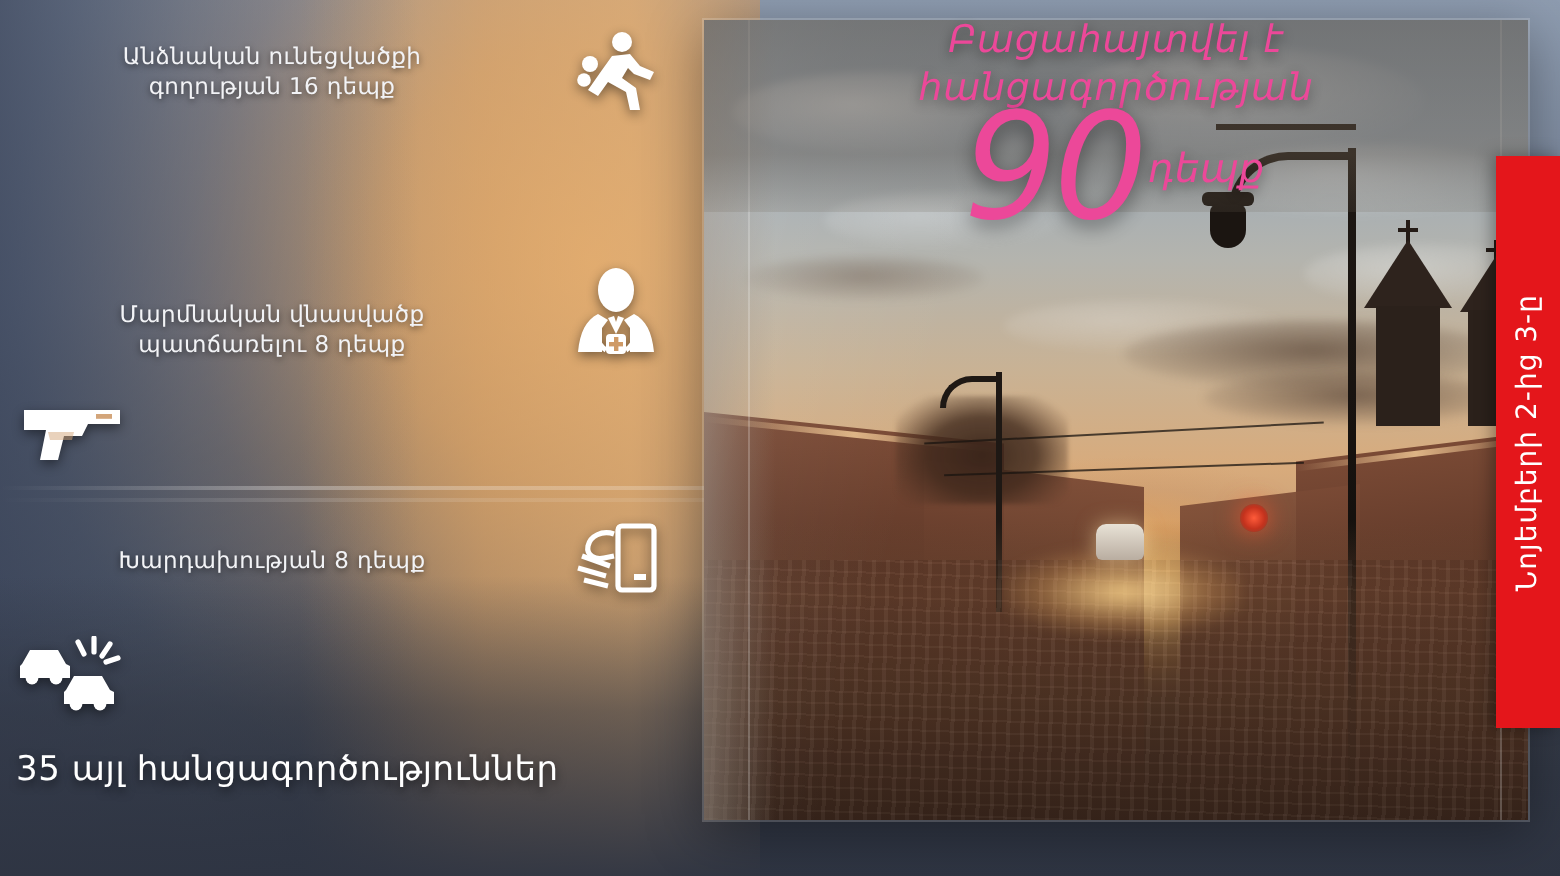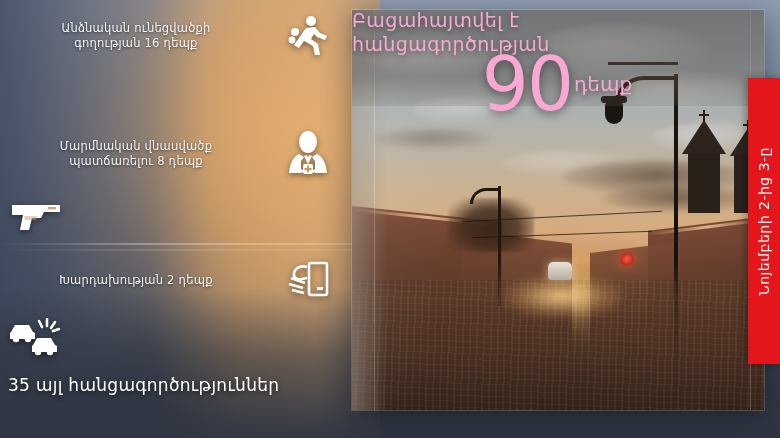--- a/index.html
+++ b/index.html
@@ -204,23 +204,24 @@
 
   
   .header-band{
     position:absolute; left:352px; top:10px; width:412px; height:96px;
     background:linear-gradient(180deg, rgba(90,78,66,0.55) 0%, rgba(96,84,70,0.46) 70%, rgba(110,100,86,0.18) 100%);
   }
 
   
   .headline{
     position:absolute; left:352px; top:8px; width:412px;
-    text-align:left; color:#f9a8d4;
+    text-align:center; color:#ec4899;
     text-shadow:0 2px 6px rgba(0,0,0,0.45);
     z-index:8;
+    font-style:italic;
   }
   .headline .l1{ font-size:19px; letter-spacing:.4px; line-height:24px; }
   .headline .l2{ font-size:19px; letter-spacing:.4px; line-height:25px; }
   .big-row{
     position:relative; height:62px; margin-top:-4px;
   }
   .big-num{
     position:absolute; left:50%; top:-6px; transform:translateX(-100%);
     margin-left:14px;
     font-size:74px; line-height:74px; font-weight:400;
@@ -245,21 +246,21 @@
     font-size:11.5px; line-height:15px; letter-spacing:.2px;
     text-shadow:0 1px 3px rgba(0,0,0,0.55);
     padding:0 0;
   }
   .row .ico{
     width:72px; display:flex; align-items:center; justify-content:center;
     filter:drop-shadow(0 2px 3px rgba(0,0,0,0.45));
   }
   .r1{ top:12px;  height:48px; }
   .r2{ top:66px;  height:48px; }
-  .r3{ top:128px; height:52px; }
+  .r3{ top:128px; height:52px;align-items:flex-end; }
   .r4{ top:190px; height:52px; }
   .r5{ top:256px; height:48px; }
   .r6{ top:310px; height:56px; }
 
   .footer-line{
     position:absolute; left:8px; top:374px; width:336px;
     color:#ffffff; font-size:17px; line-height:22px; letter-spacing:.3px;
     text-shadow:0 2px 5px rgba(0,0,0,0.6);
     z-index:9;
   }
@@ -391,21 +392,21 @@
       <div class="ico">
         <svg width="52" height="34" viewBox="0 0 52 34" fill="#ffffff">
           <path d="M2 6 L50 6 L50 13 L34 13 L31 19 L22 19 L19 31 L10 31 L13 16 L2 16 Z"></path>
           <rect x="38" y="8" width="8" height="2.4" fill="#d3a57a"></rect>
           <path d="M14 17 L27 17 L26 21 L15 21 Z" fill="#d3a57a" opacity=".5"></path>
         </svg>
       </div>
     </div>
 
     <div class="row r5">
-      <div class="txt">Խարդախության 2 դեպք</div>
+      <div class="txt">Խարդախության 8 դեպք</div>
       <div class="ico">
         <svg width="46" height="44" viewBox="0 0 46 44" fill="none" stroke="#ffffff" stroke-width="2.6" stroke-linejoin="round">
           <rect x="24" y="5" width="18" height="32" rx="2"></rect>
           <rect x="32" y="29" width="6" height="3" fill="#ffffff" stroke="none"></rect>
           <path d="M22 9 C16 7 10 10 9 15 C8 20 13 22 17 21 L22 20"></path>
           <path d="M6 20 L20 25"></path>
           <path d="M4 26 L18 30"></path>
           <path d="M7 32 L19 35"></path>
         </svg>
       </div>

